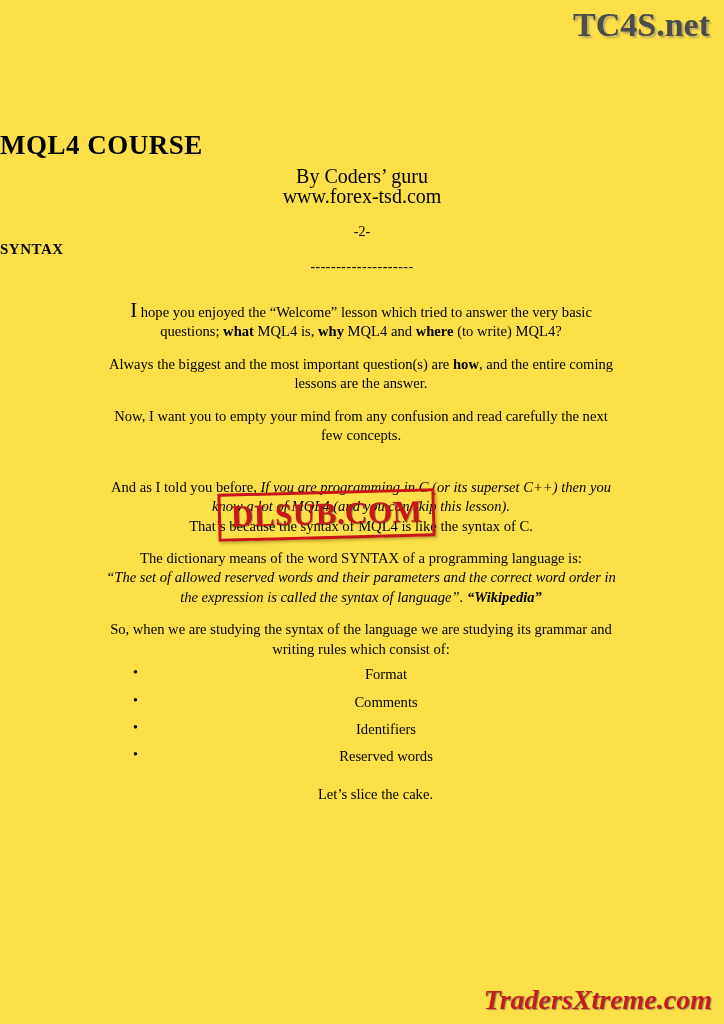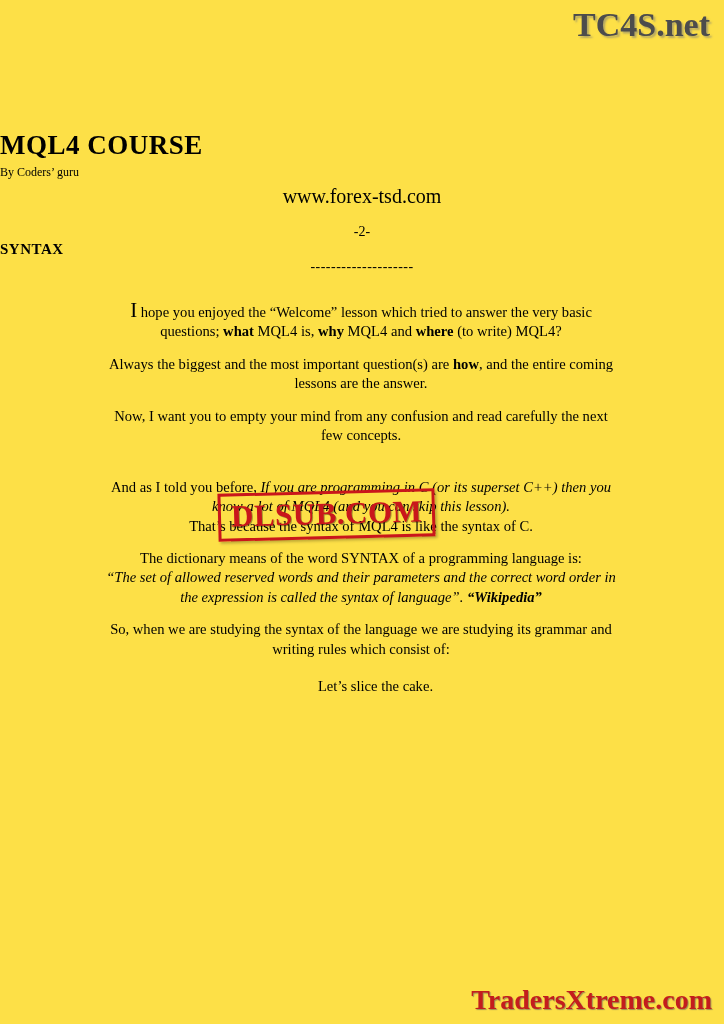--- a/index.html
+++ b/index.html
@@ -41,20 +41,21 @@
   
   .wm-bottom {
     position: absolute;
     bottom: 8px;
     right: 12px;
     font-family: "Liberation Serif", serif;
     font-weight: bold;
     font-size: 28px;
     color: #c31d1d;
     text-shadow: 1px 1px 1px rgba(90,90,90,0.6);
+    font-style: italic;
   }
 
   
   .wm-center {
     position: absolute;
     left: 218px;
     top: 491px;
     transform: rotate(-1.5deg);
     font-family: "Liberation Serif", serif;
     font-weight: bold;
@@ -76,22 +77,22 @@
     width: 724px;
     font-size: 27px;
     font-weight: bold;
     letter-spacing: 0.5px;
   }
   .doc-sub1 {
     position: absolute;
     top: 165px;
     left: 0;
     width: 724px;
-    text-align: left;
-    font-size: 12px;
+    text-align: center;
+    font-size: 20px;
   }
   .doc-sub2 {
     position: absolute;
     top: 185px;
     left: 0;
     width: 724px;
     text-align: center;
     font-size: 20px;
   }
   .doc-num {
@@ -197,20 +198,26 @@
       <span>That’s because the syntax of MQL4 is like the syntax of C.</span>
     </p>
 
     <p class="para">
       <span>The dictionary means of the word SYNTAX of a programming language is:</span><br>
       <span class="i">“The set of allowed reserved words and their parameters and the correct word order in the expression is called the syntax of language”.</span><span class="i b"> “Wikipedia”</span>
     </p>
 
     <p class="para tight">So, when we are studying the syntax of the language we are studying its grammar and writing rules which consist of:</p>
 
+    <ul class="bullets">
+      <li><span>Format</span></li>
+      <li><span>Comments</span></li>
+      <li><span>Identifiers</span></li>
+      <li><span>Reserved words</span></li>
+    </ul>
 
     <p class="closing">Let’s slice the cake.</p>
   </div>
 
   <div class="wm-center">DLSUB.COM</div>
   <div class="wm-bottom">TradersXtreme.com</div>
 
 </div>
 
 </body></html>

